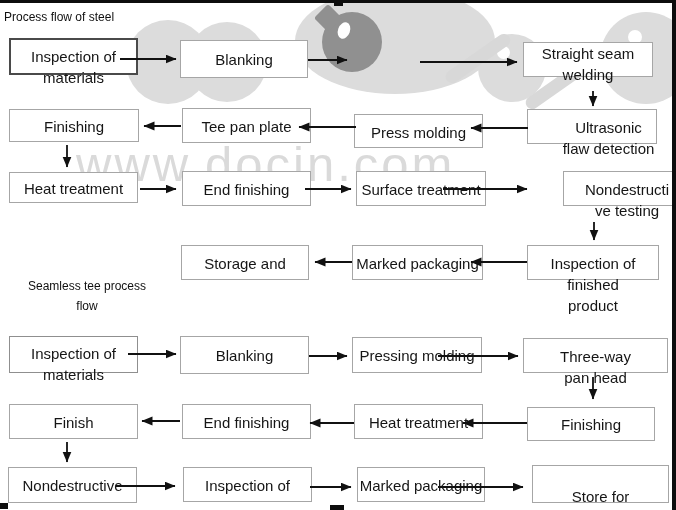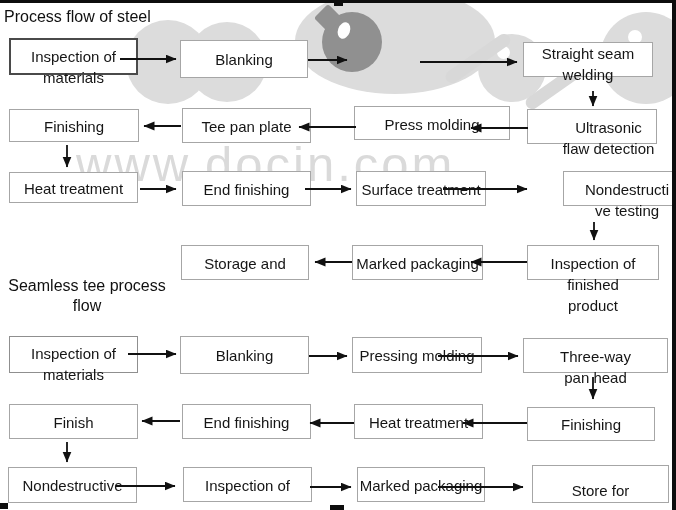--- a/index.html
+++ b/index.html
@@ -8,21 +8,21 @@
     overflow:hidden;font-family:"Liberation Sans",sans-serif;color:#151515;
   }
   .box{
     position:absolute;box-sizing:border-box;background:#ffffff;
     border:1px solid #a6a6a6;font-size:15px;line-height:21px;
     text-align:center;white-space:pre-line;z-index:2;padding-top:7px;
     overflow:visible;
   }
   .box.dark{border:2px solid #4a4a4a;}
   .title{
-    position:absolute;font-size:16px;line-height:20px;color:#101010;
+    position:absolute;font-size:12px;line-height:20px;color:#101010;
     z-index:2;white-space:pre-line;
   }
   .wm{position:absolute;z-index:0;}
   .wm-circle{background:#dcdcdc;border-radius:50%;}
   .wm-dark{background:#909090;border-radius:50%;}
   .wm-dot{background:#ffffff;border-radius:50%;}
   .wm-stroke{background:#d8d8d8;border-radius:7px;transform:rotate(-35deg);}
   .wm-text{
     position:absolute;left:76px;top:136px;z-index:0;
     font-size:49px;letter-spacing:3px;color:#dadada;white-space:nowrap;
@@ -54,21 +54,21 @@
 flow</div>
 
   <div class="box dark" style="left:9px;top:38px;width:129px;height:37px;padding-top:6px;">Inspection of
 materials</div>
   <div class="box" style="left:180px;top:40px;width:128px;height:38px;padding-top:8px;">Blanking</div>
   <div class="box" style="left:523px;top:42px;width:130px;height:35px;padding-top:0;">Straight seam
 welding</div>
 
   <div class="box" style="left:9px;top:109px;width:130px;height:33px;padding-top:6px;">Finishing</div>
   <div class="box" style="left:182px;top:108px;width:129px;height:35px;">Tee pan plate</div>
-  <div class="box" style="left:354px;top:106px;width:156px;height:34px;">Press molding</div>
+  <div class="box" style="left:354px;top:114px;width:129px;height:34px;">Press molding</div>
   <div class="box" style="left:527px;top:109px;width:130px;height:35px;padding-left:33px;">Ultrasonic
 flaw detection</div>
 
   <div class="box" style="left:9px;top:172px;width:129px;height:31px;padding-top:5px;">Heat treatment</div>
   <div class="box" style="left:182px;top:171px;width:129px;height:35px;">End finishing</div>
   <div class="box" style="left:356px;top:171px;width:130px;height:35px;">Surface treatment</div>
   <div class="box" style="left:531px;top:171px;width:128px;height:35px;margin-left:32px;">Nondestructi
 ve testing</div>
 
   <div class="box" style="left:181px;top:245px;width:128px;height:35px;">Storage and</div>
@@ -85,21 +85,21 @@
 pan head</div>
 
   <div class="box" style="left:9px;top:404px;width:129px;height:35px;">Finish</div>
   <div class="box" style="left:182px;top:404px;width:129px;height:35px;">End finishing</div>
   <div class="box" style="left:354px;top:404px;width:129px;height:35px;">Heat treatment</div>
   <div class="box" style="left:527px;top:407px;width:128px;height:34px;padding-top:6px;">Finishing</div>
 
   <div class="box" style="left:8px;top:467px;width:129px;height:36px;">Nondestructive</div>
   <div class="box" style="left:183px;top:467px;width:129px;height:35px;">Inspection of</div>
   <div class="box" style="left:357px;top:467px;width:128px;height:35px;">Marked packaging</div>
-  <div class="box" style="left:532px;top:465px;width:137px;height:38px;padding-top:14px;">Store for</div>
+  <div class="box" style="left:532px;top:465px;width:137px;height:38px;padding-top:20px;">Store for</div>
 
   <svg class="arrows" width="676" height="510">
     <defs>
       <marker id="ah" markerWidth="12" markerHeight="10" refX="10.5" refY="4.5" orient="auto" markerUnits="userSpaceOnUse">
         <path d="M0,0 L11,4.5 L0,9 Z" fill="#111"></path>
       </marker>
     </defs>
     <g stroke="#111" stroke-width="1.8" fill="none">
 
       <path d="M120,59 L176,59" marker-end="url(#ah)"></path>

